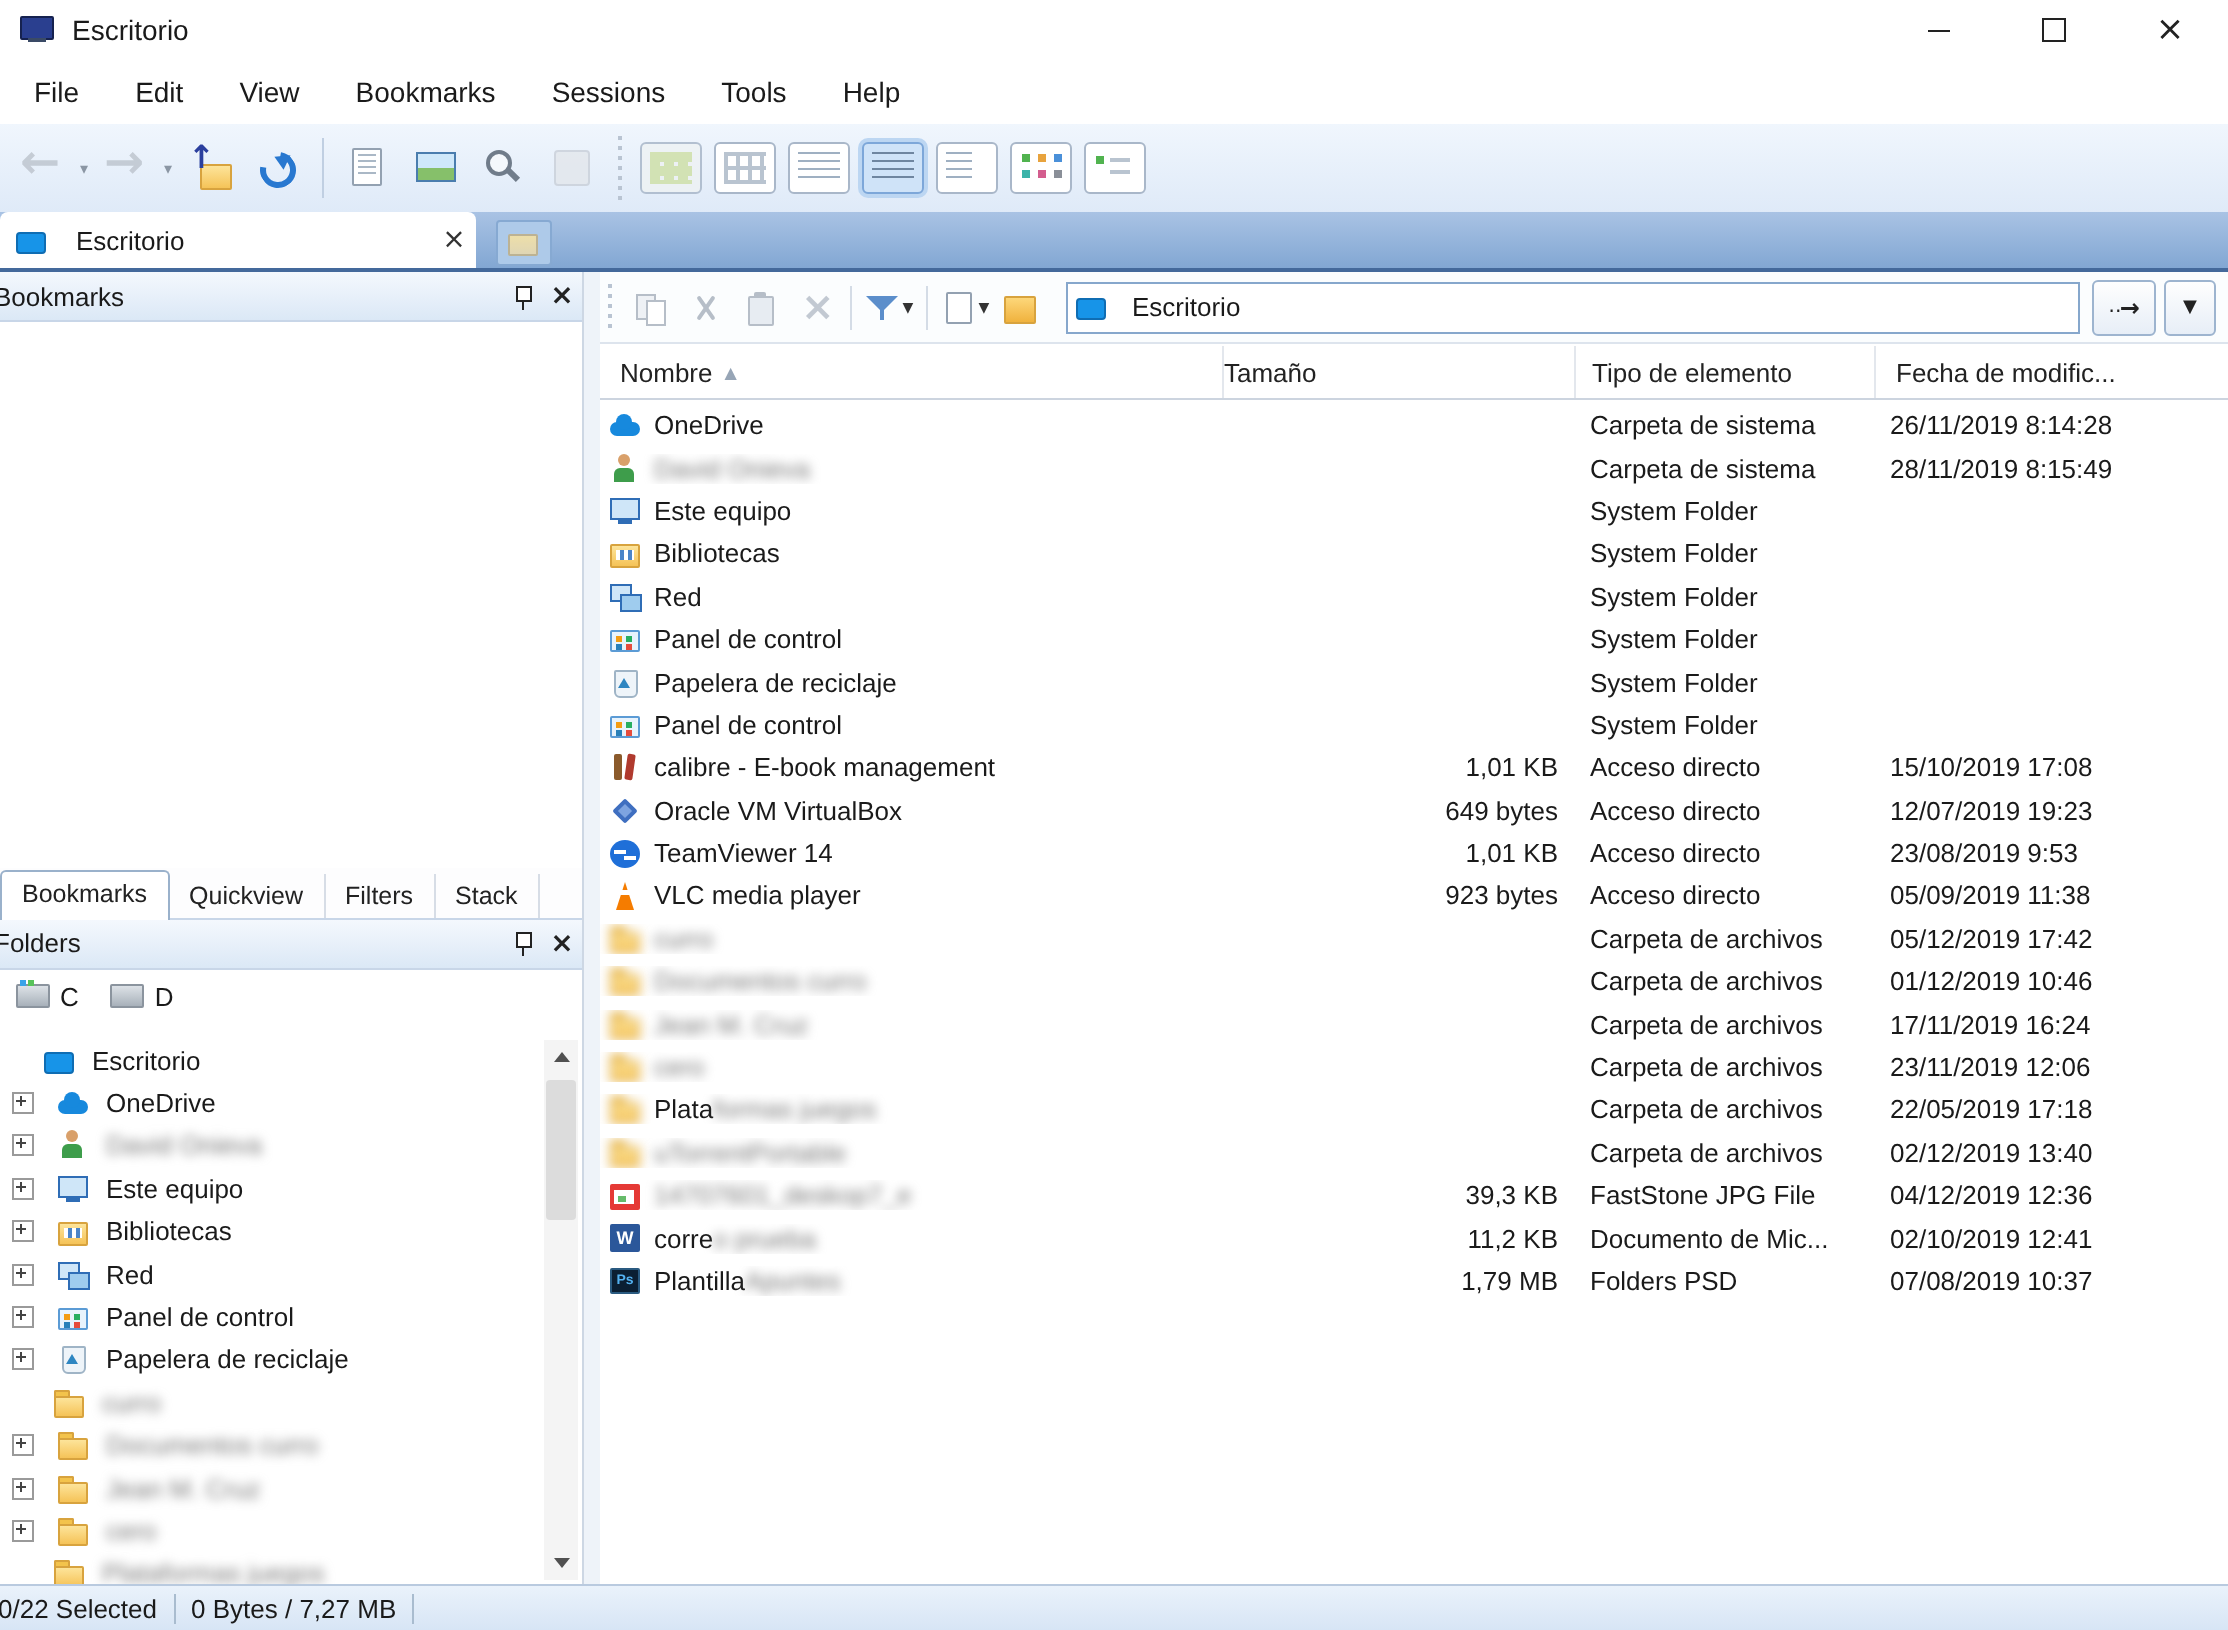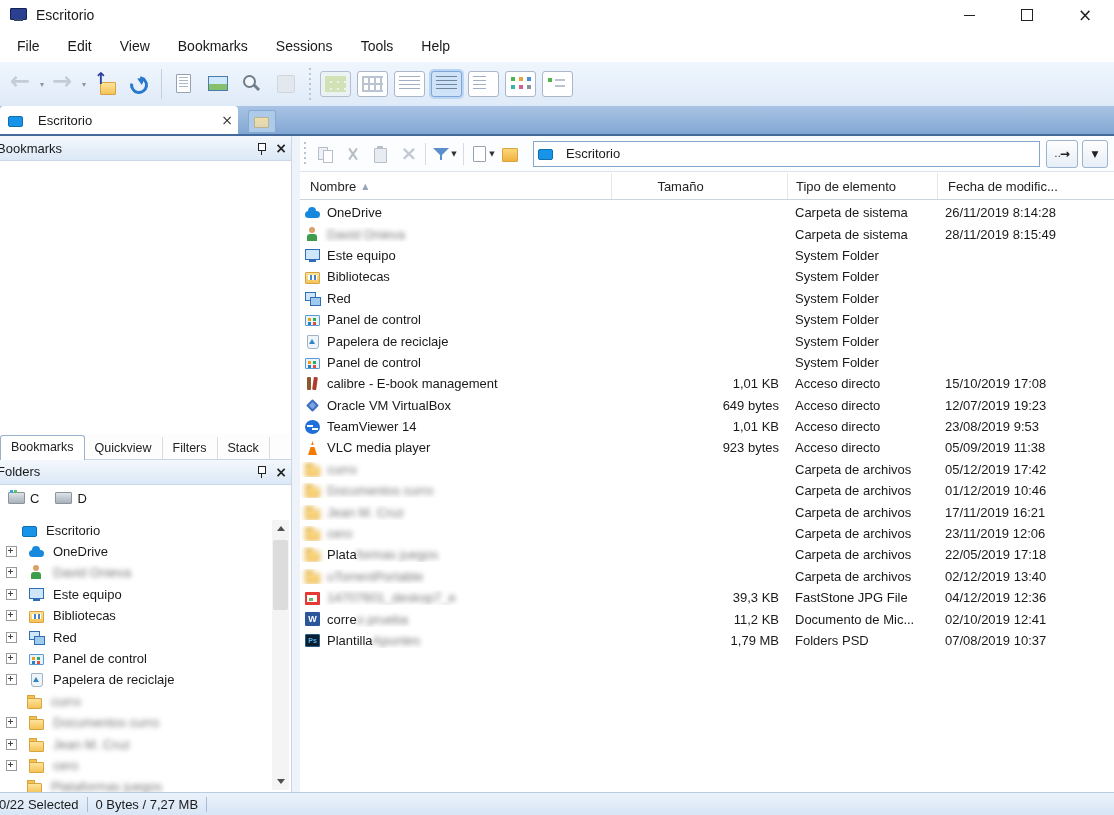--- a/index.html
+++ b/index.html
@@ -118,21 +118,21 @@
   .addr-btn{height:26px;background:linear-gradient(#fefefe,#e7eef7);border:1px solid #9db4cf;border-radius:3px;display:flex;align-items:center;justify-content:center;margin-right:4px}
   #go-btn{width:30px}
   #go-btn .g1{font-size:10px;color:#222;letter-spacing:-1px;font-family:"DejaVu Sans",sans-serif}
   #go-btn .g2{font-size:12px;font-weight:bold;color:#222;font-family:"DejaVu Sans",sans-serif}
   #addr-dd-btn{width:24px;margin-right:6px}
   #addr-dd-btn .g2{font-size:9px;color:#222;font-family:"DejaVu Sans",sans-serif}
   
   #colheader{position:absolute;left:0;top:37px;width:814px;height:26px;background:#fff;border-bottom:1px solid #ccd4df;display:flex}
   .col{display:flex;align-items:center;border-right:1px solid #e3e7ed;box-sizing:border-box;font-size:13px;color:#222}
   .col-name{width:312px;padding-left:10px}
-  .col-size{width:176px;justify-content:center;padding-right:38px}
+  .col-size{width:176px;justify-content:flex-start;padding-right:38px}
   .col-type{width:150px;padding-left:8px}
   .col-date{width:176px;padding-left:10px;border-right:none}
   .sort-asc{font-size:8px;color:#97a5b6;margin-left:6px;font-family:"DejaVu Sans",sans-serif}
   
   #filelist{position:absolute;left:0;top:66px;width:814px;bottom:0;background:#fff}
   .frow{height:21.4px;display:flex;align-items:center}
   .cell-name{width:312px;display:flex;align-items:center;overflow:hidden;box-sizing:border-box}
   .cell-size{width:176px;text-align:right;padding-right:9px;box-sizing:border-box}
   .cell-type{width:150px;padding-left:7px;box-sizing:border-box}
   .cell-date{width:176px;padding-left:7px;box-sizing:border-box}
@@ -585,21 +585,21 @@
     <div class="cell-date">01/12/2019 10:46</div>
   </div>
       <div class="frow">
     <div class="cell-name">
       <div class="fi ic-folder blur"></div>
       <span class="np"></span>
           <span class="nb blur">Jean M. Cruz</span>
     </div>
     <div class="cell-size"></div>
     <div class="cell-type">Carpeta de archivos</div>
-    <div class="cell-date">17/11/2019 16:21</div>
+    <div class="cell-date">17/11/2019 16:24</div>
   </div>
       <div class="frow">
     <div class="cell-name">
       <div class="fi ic-folder blur"></div>
       <span class="np"></span>
           <span class="nb blur">cero</span>
     </div>
     <div class="cell-size"></div>
     <div class="cell-type">Carpeta de archivos</div>
     <div class="cell-date">23/11/2019 12:06</div>

